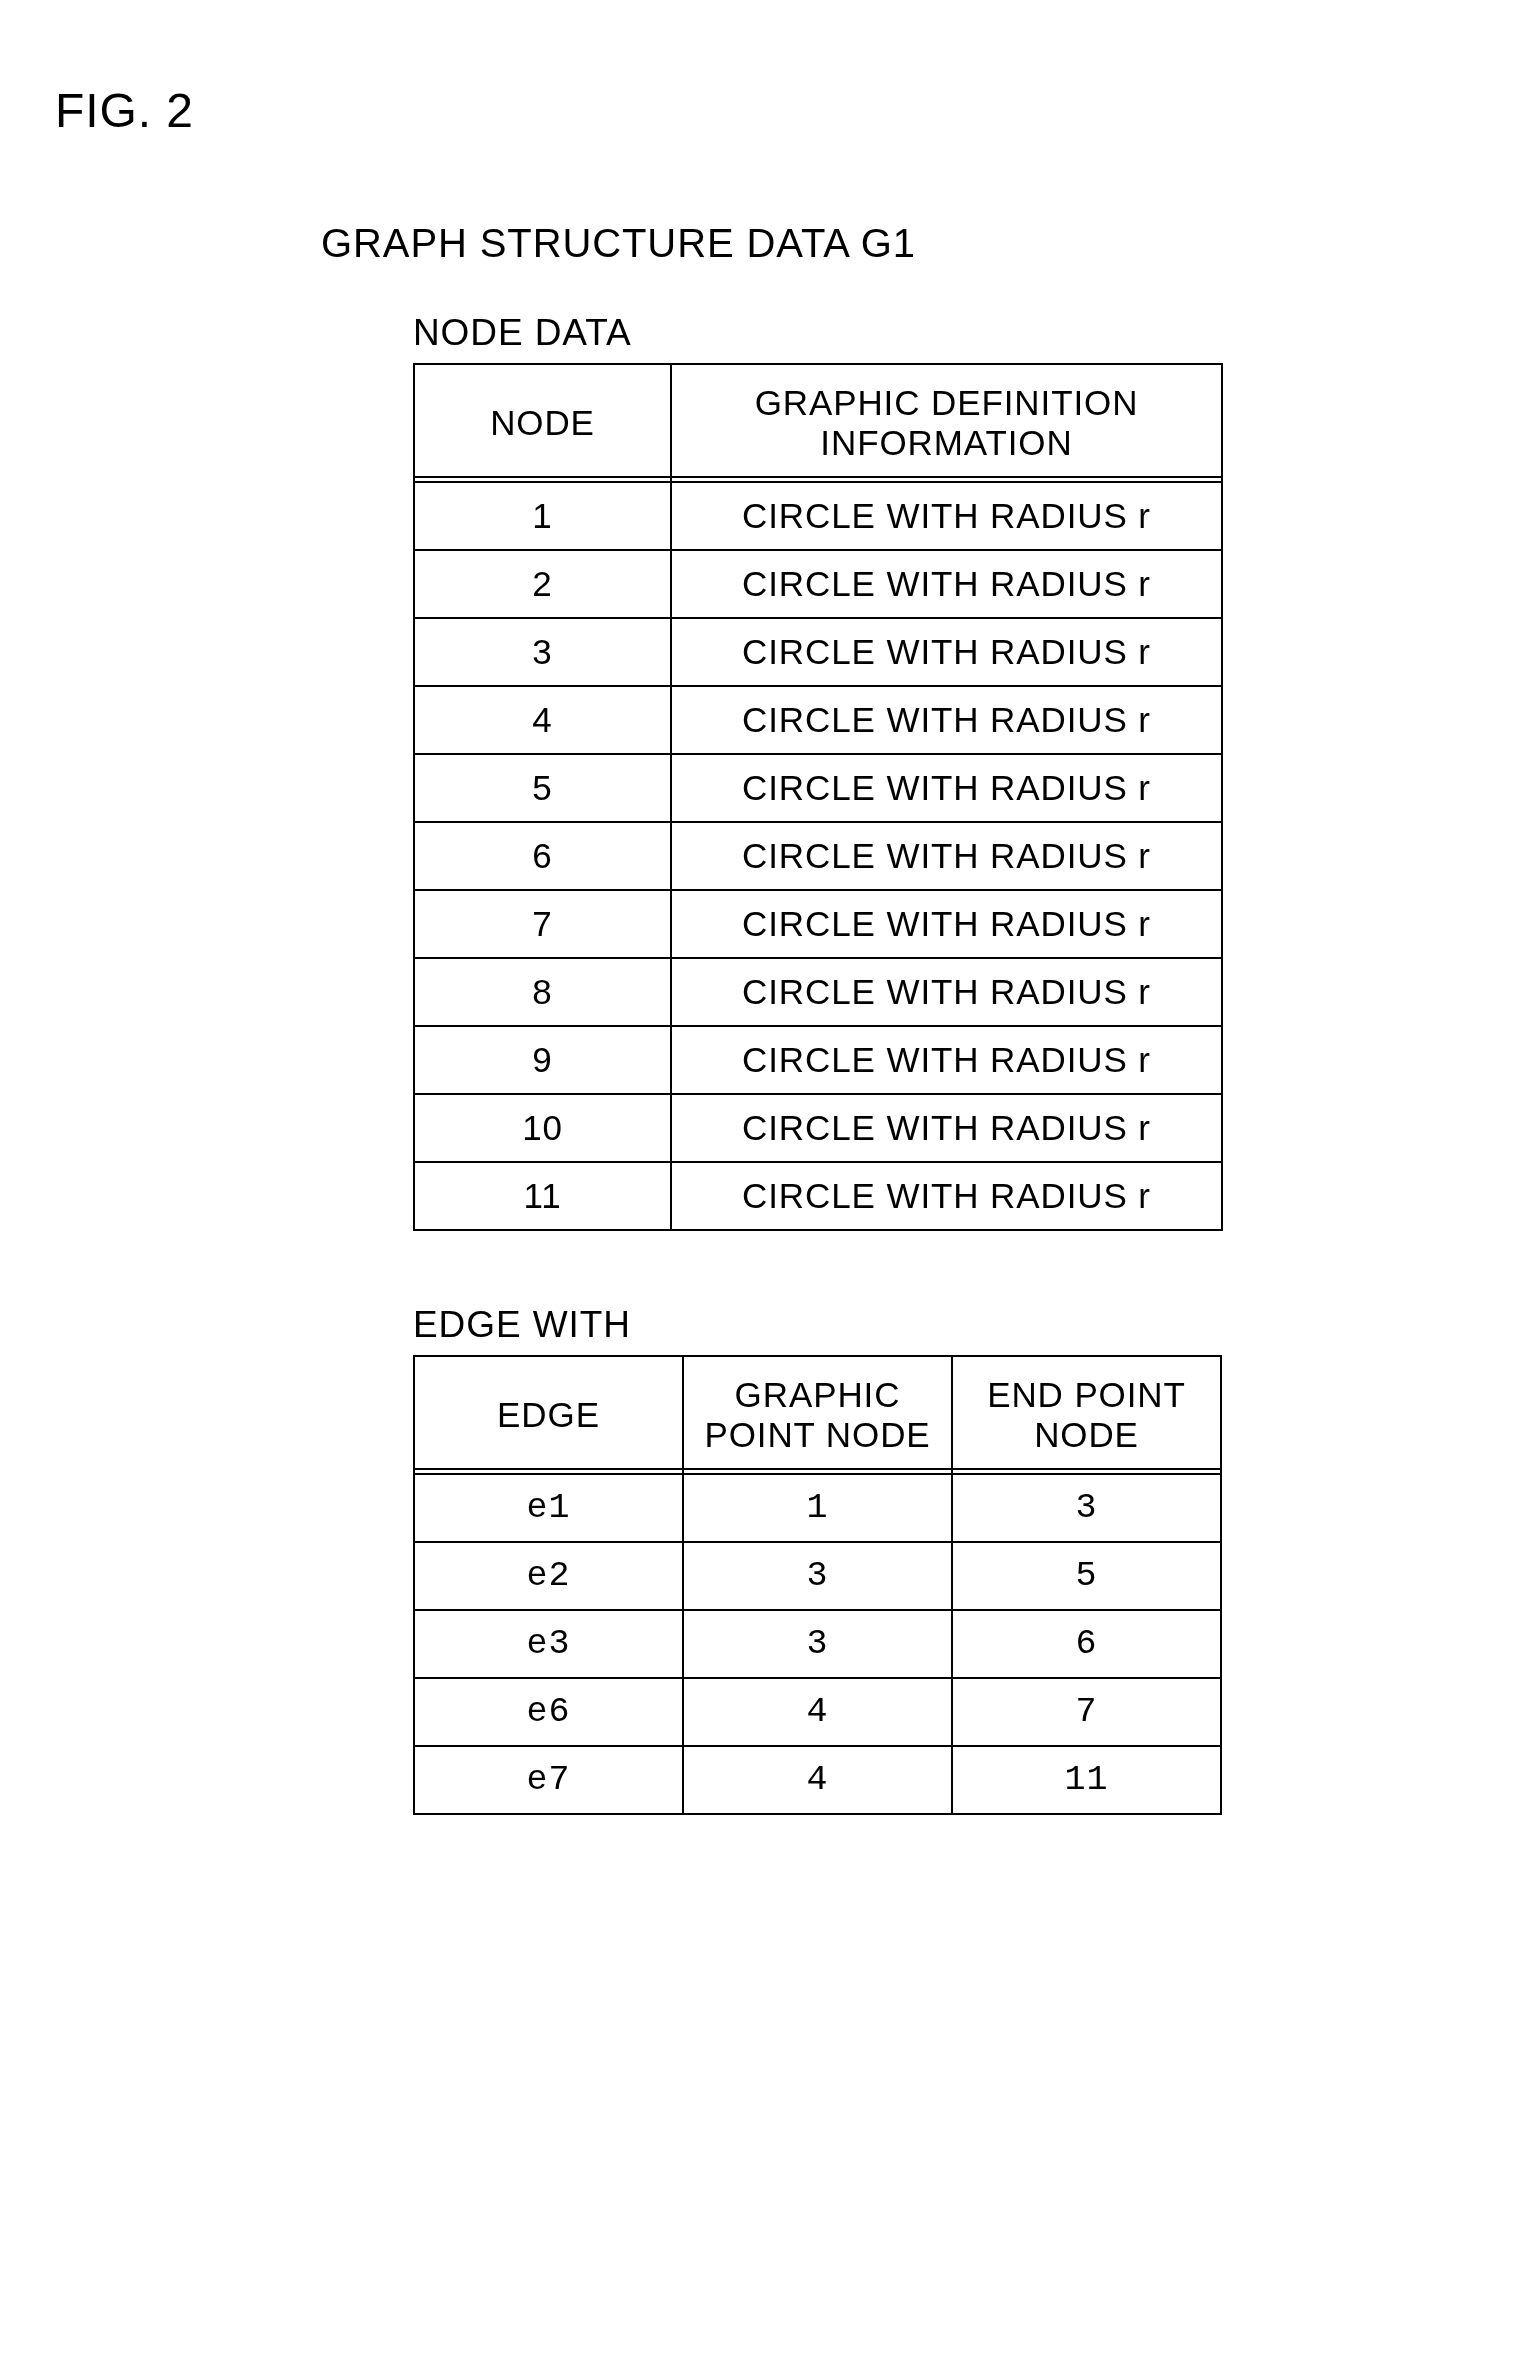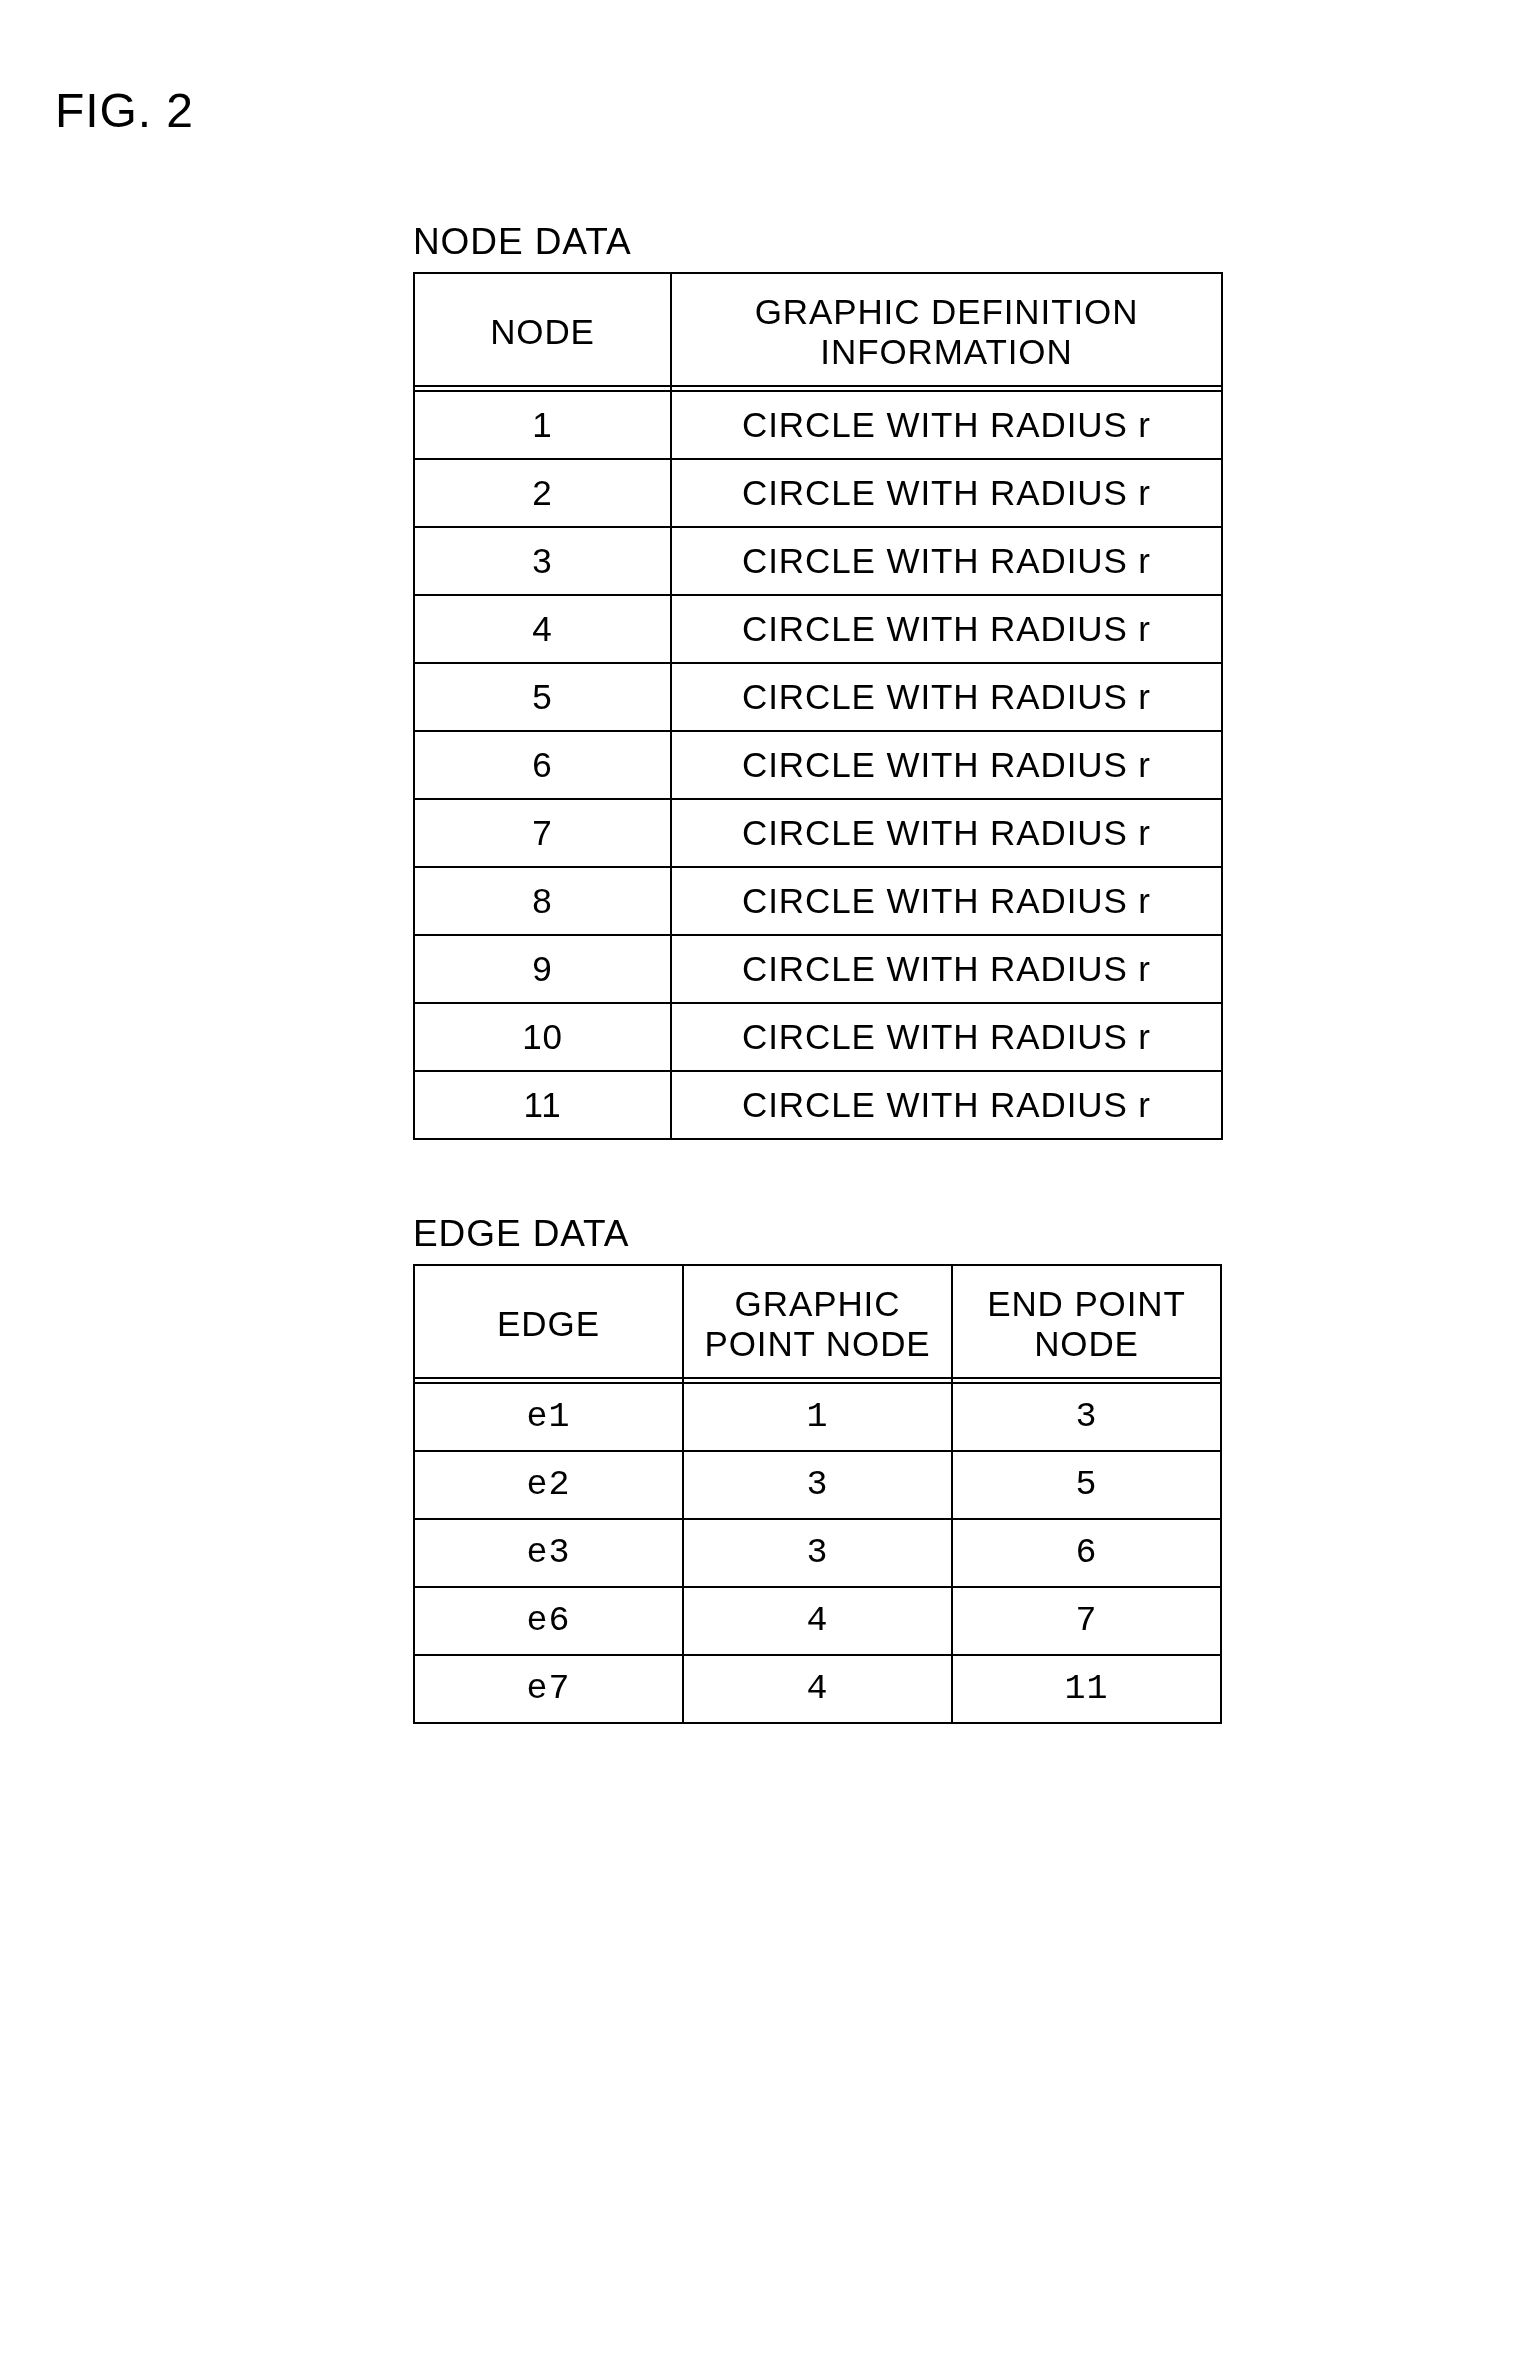--- a/index.html
+++ b/index.html
@@ -80,20 +80,21 @@
     padding: 7.3px 5.5px;
   }
 </style>
 </head>
 <body>
 
 <div class="page">
 
   <div class="fig-label">FIG. 2</div>
 
+  <div class="title">GRAPH STRUCTURE DATA G1</div>
 
   <div class="section-label">NODE DATA</div>
 
   <table class="node-table">
     <colgroup>
       <col class="col-node">
         <col class="col-def">
     </colgroup>
     <thead>
       <tr class="hdr-row">
@@ -142,21 +143,21 @@
           <td>10</td>
           <td>CIRCLE WITH RADIUS r</td>
         </tr>
       <tr>
           <td>11</td>
           <td>CIRCLE WITH RADIUS r</td>
         </tr>
     </tbody>
   </table>
 
-  <div class="section-label">EDGE DATA</div>
+  <div class="section-label">EDGE WITH</div>
 
   <table class="edge-table">
     <colgroup>
       <col class="col-edge">
         <col class="col-start">
         <col class="col-end">
     </colgroup>
     <thead>
       <tr class="hdr-row">
         <th>EDGE</th>

